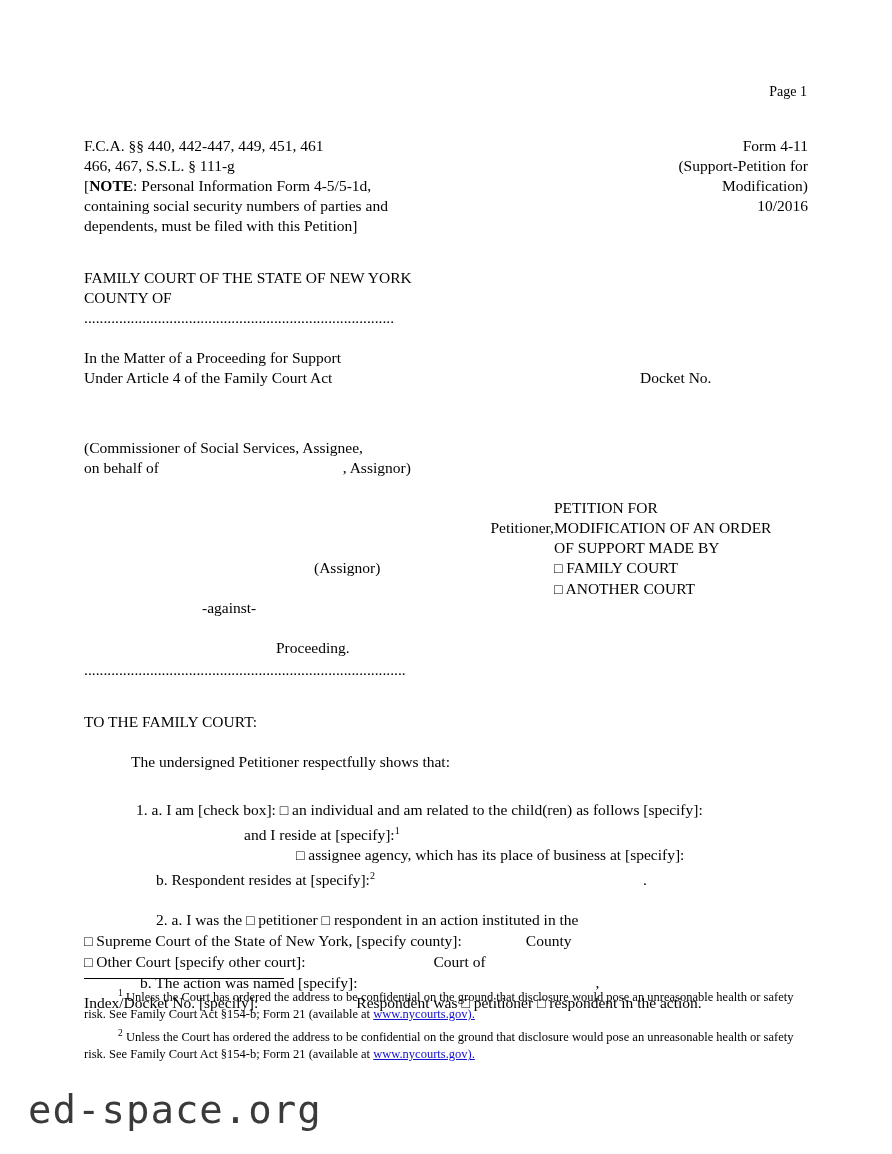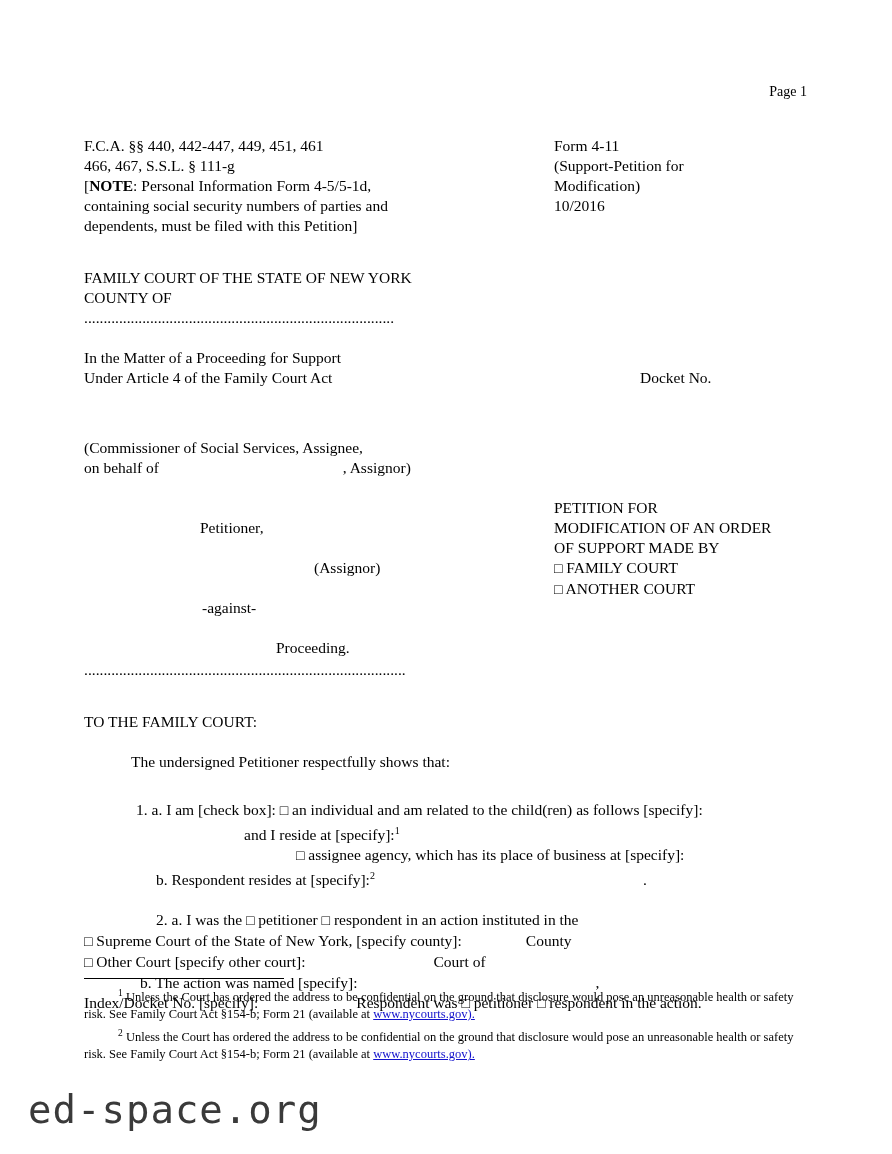--- a/index.html
+++ b/index.html
@@ -39,42 +39,42 @@
     align-items: flex-start;
   }
   .col-left {
     width: 470px;
     flex: none;
   }
   .col-right {
     flex: 1;
   }
   .center {
-    text-align: left;
+    text-align: right;
   }
   .bold {
     font-weight: bold;
   }
   .italic {
   }
   .dots {
     letter-spacing: 0px;
     white-space: nowrap;
     overflow: hidden;
     display: block;
   }
   .block-gap-md { height: 20px; }
   .block-gap-lg { height: 32px; }
   .petition-title {
     line-height: 20px;
   }
   .checkbox-glyph {
     font-size: 14px;
   }
-  .indent-4 { margin-left: 116px; }
+  .indent-4 { margin-left: 78px; text-align: right; }
   .indent-5 { margin-left: 47px; }
   .footnotes {
     position: absolute;
     left: 84px;
     top: 978px;
     width: 724px;
     font-size: 12.5px;
     line-height: 17px;
   }
   .fn-rule {

